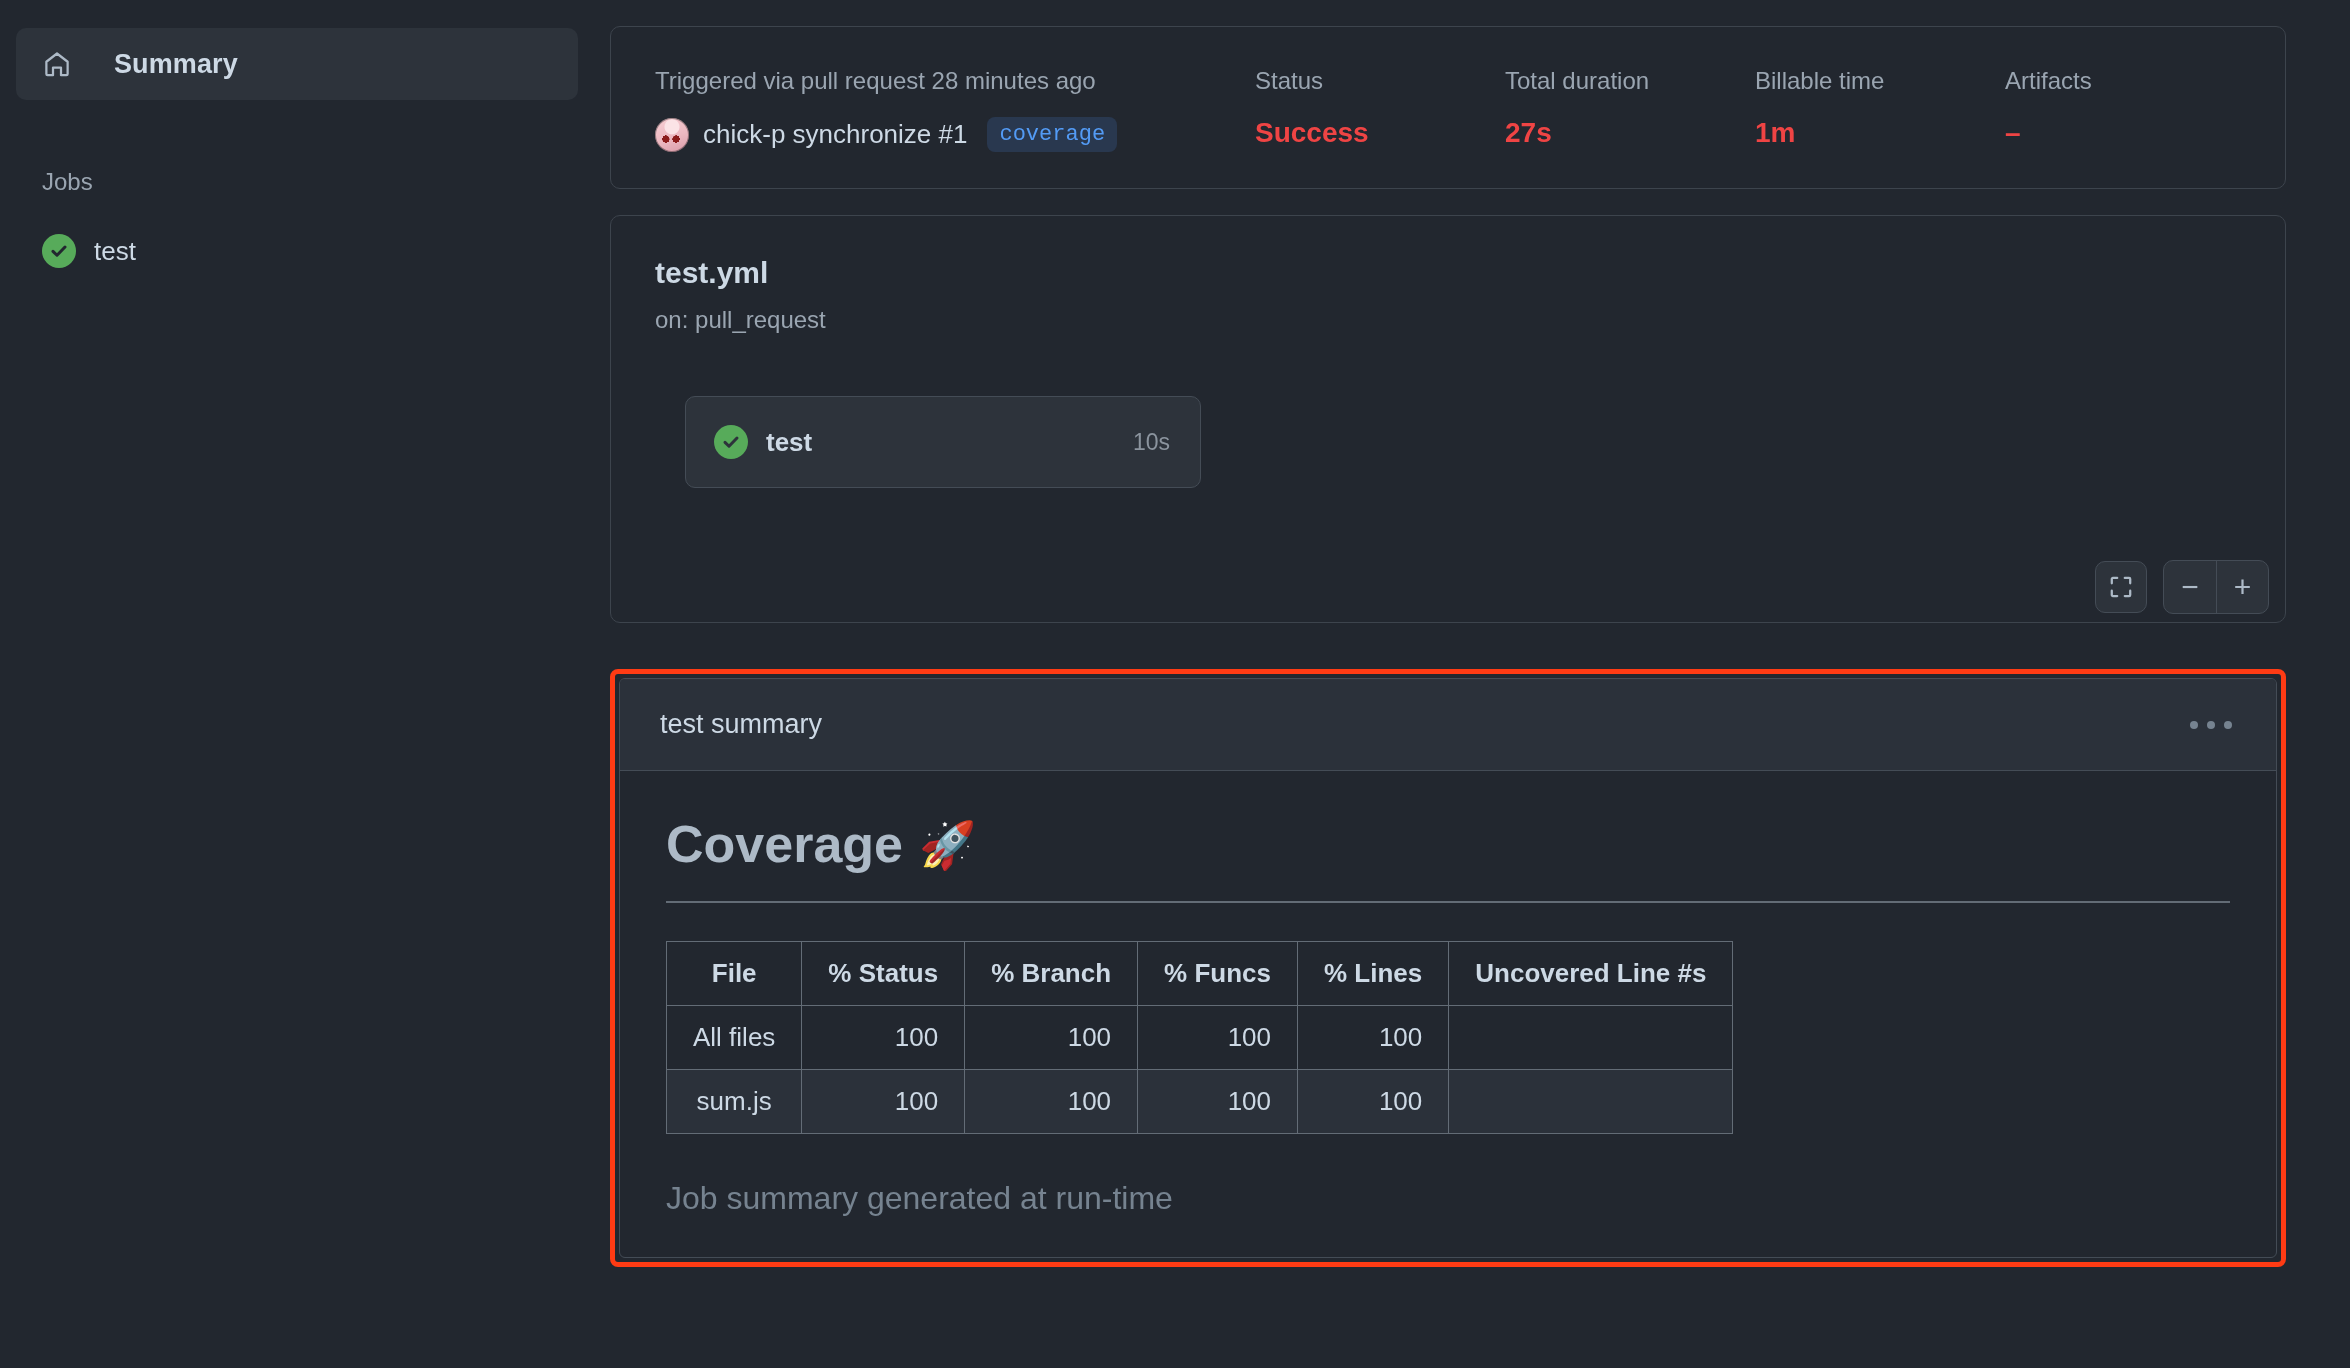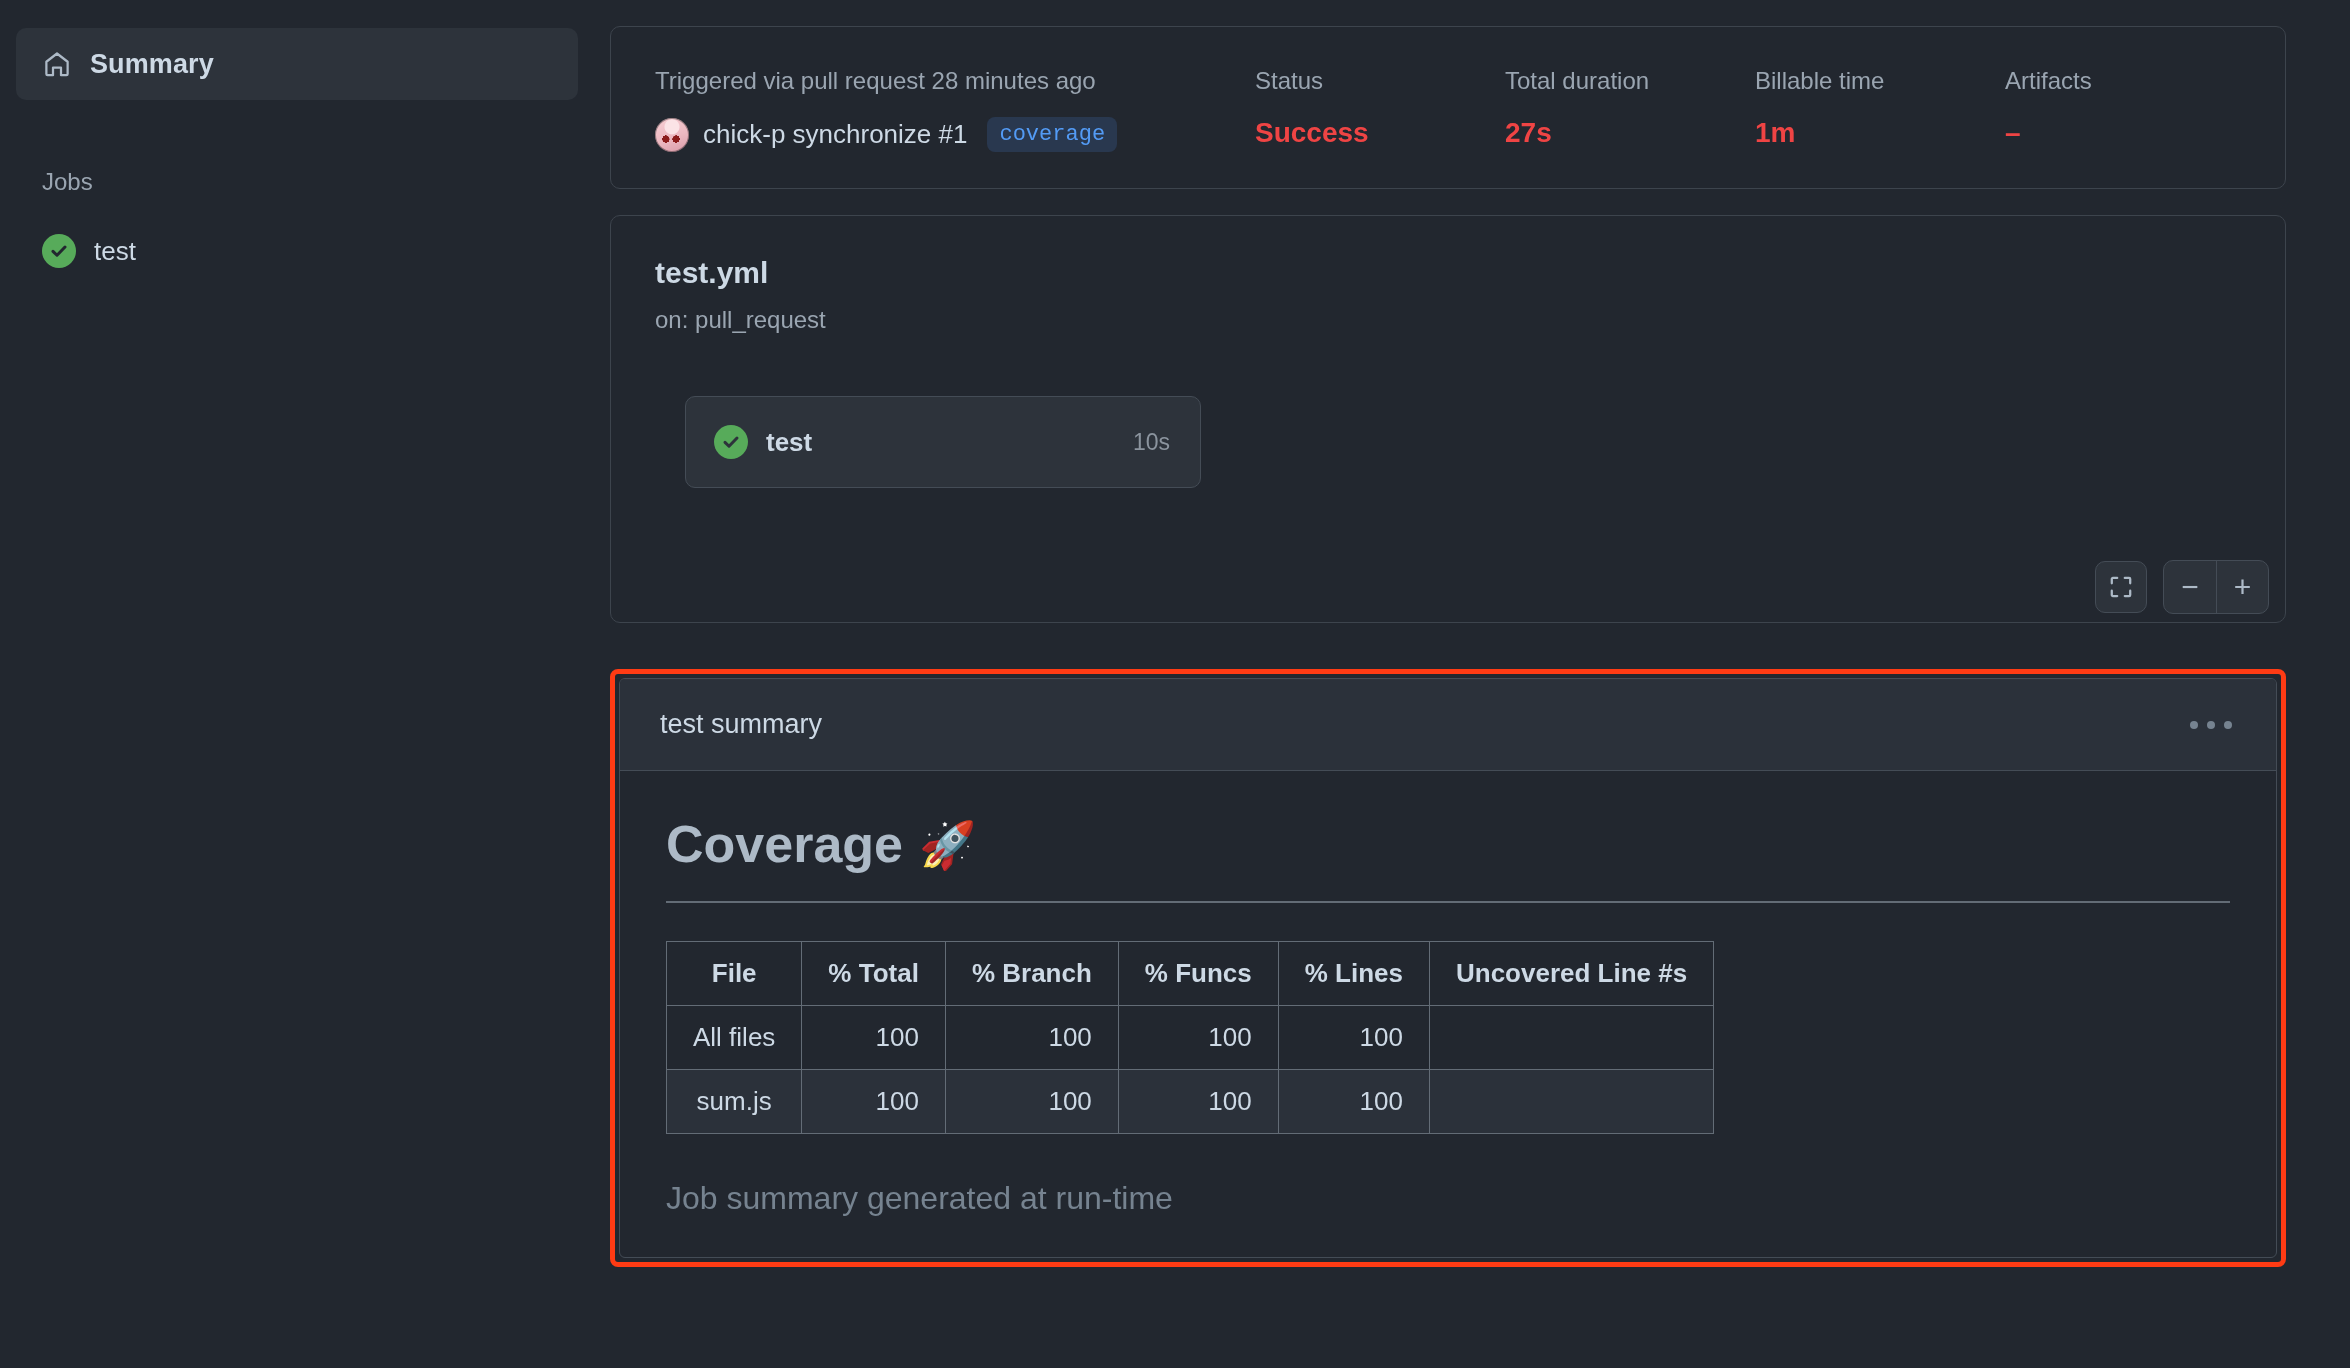--- a/index.html
+++ b/index.html
@@ -36,20 +36,21 @@
     padding: 0 26px;
     border-radius: 10px;
     background: #2d333b;
     cursor: pointer;
   }
   .sidebar-item-summary .label {
     font-size: 27px;
     font-weight: bold;
     color: #cdd9e5;
     letter-spacing: .1px;
+    margin-left: 24px;
   }
 
   .home-icon { width: 30px; height: 30px; display: block; flex: 0 0 30px; }
 
   .sidebar-section-title {
     margin: 68px 0 0 26px;
     font-size: 24px;
     color: #9aa5b1;
   }
 
@@ -424,21 +425,21 @@
 
           <div class="coverage-heading">
             <span>Coverage</span>
             <span class="rocket">🚀</span>
           </div>
 
           <table class="cov">
             <thead>
               <tr>
                 <th>File</th>
-                <th>% Total</th>
+                <th>% Status</th>
                 <th>% Branch</th>
                 <th>% Funcs</th>
                 <th>% Lines</th>
                 <th>Uncovered Line #s</th>
               </tr>
             </thead>
             <tbody>
               <tr>
                 <td class="filecell">All files</td>
                 <td>100</td>

